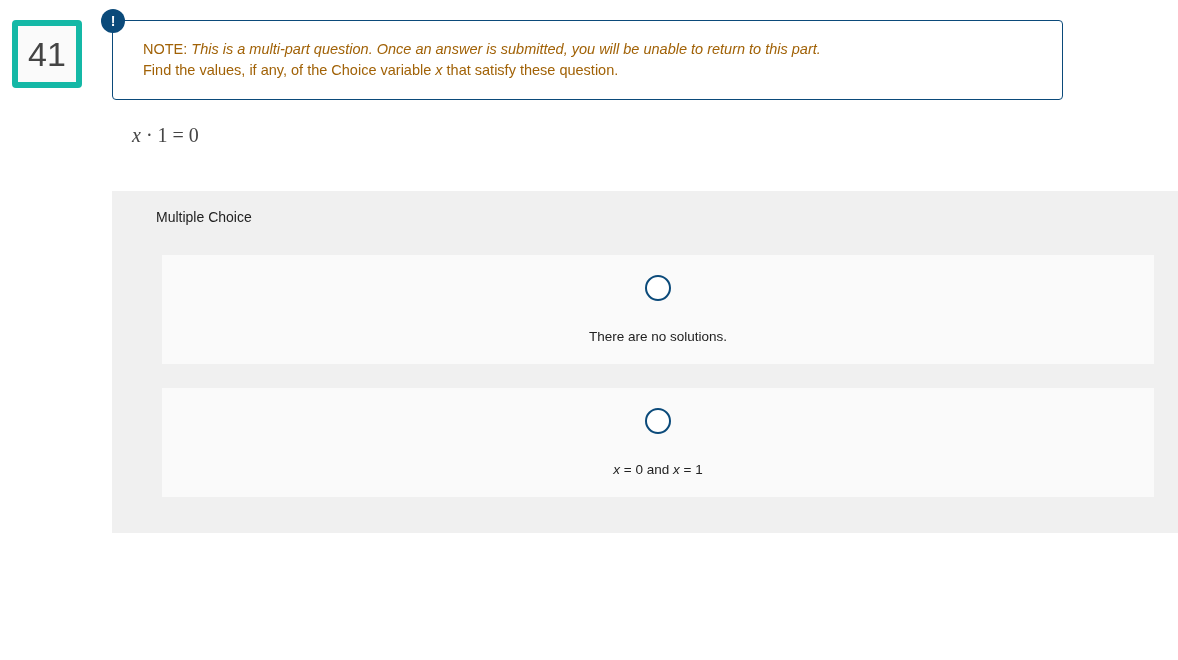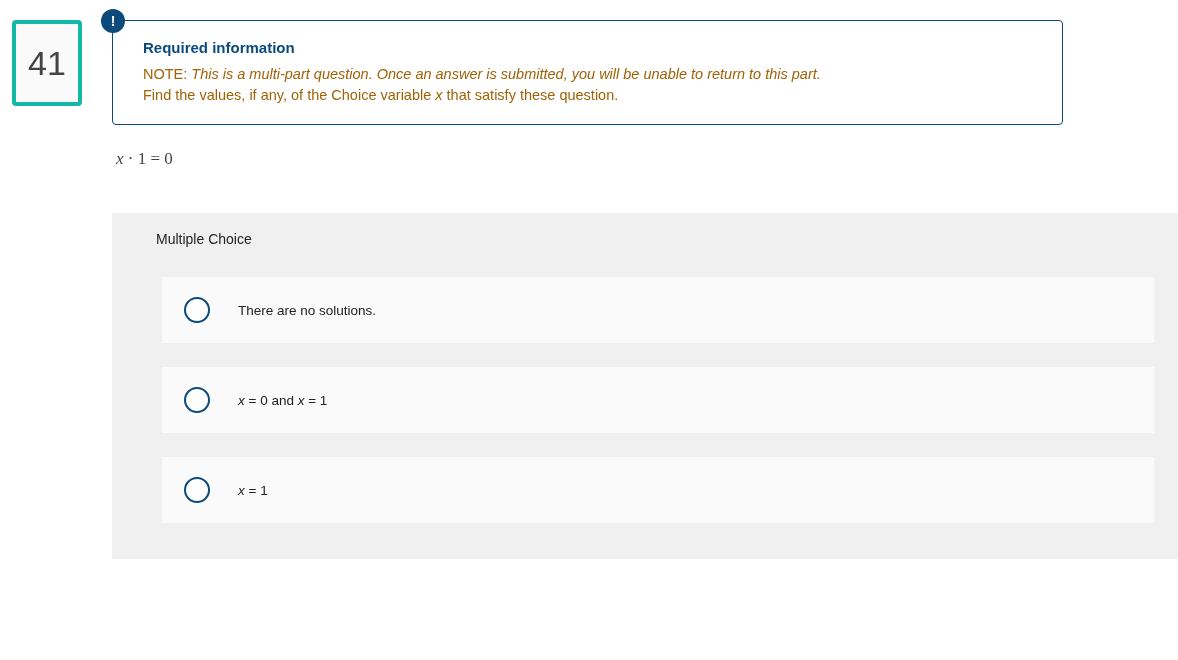--- a/index.html
+++ b/index.html
@@ -9,22 +9,22 @@
     color: #222;
     width: 1178px;
     padding: 10px 0 20px 0;
   }
   .wrap {
     display: flex;
     align-items: flex-start;
   }
   .qnum-box {
     width: 70px;
-    height: 86px;
-    border: 4px solid #14b8a6;
+    height: 68px;
+    border: 6px solid #14b8a6;
     border-radius: 4px;
     display: flex;
     align-items: center;
     justify-content: center;
     font-size: 34px;
     color: #444;
     margin: 10px 0 0 12px;
     background: #fafafa;
   }
   .main-col {
@@ -61,22 +61,22 @@
     font-size: 15px;
     margin-bottom: 8px;
   }
   .info-text {
     font-size: 14.5px;
     color: #a16207;
     line-height: 1.45;
   }
   .info-text .italic { font-style: italic; }
   .equation {
-    margin: 24px 0 0 4px;
-    font-size: 17px;
+    margin: 24px 0 0 20px;
+    font-size: 20px;
     color: #444;
     font-family: Georgia, "Times New Roman", serif;
   }
   .equation .x { font-style: italic; }
   .answers-area {
     margin-top: 44px;
     background: #f0f0f0;
   }
   .answers-header {
     padding: 18px 7px 18px 44px;
@@ -84,20 +84,21 @@
     color: #222;
   }
   .choice-list { padding: 12px 24px 12px 50px; }
   .choice {
     background: #fafafa;
     padding: 20px 22px;
     margin-bottom: 24px;
     display: flex;
     align-items: center;
     gap: 28px;
+    flex-direction: column;
   }
   .radio {
     width: 26px;
     height: 26px;
     border: 2px solid #0b4a7a;
     border-radius: 50%;
     flex-shrink: 0;
     cursor: pointer;
     background: #fff;
   }
@@ -109,21 +110,20 @@
 </style>
 </head>
 <body>
 
 <div class="wrap">
   <div class="qnum-box">41</div>
 
   <div class="main-col">
     <div class="info-box">
       <div class="alert-badge">!</div>
-      <div class="info-title">Required information</div>
       <div class="info-text">
         <span>NOTE:</span>
         <span class="italic">This is a multi-part question. Once an answer is submitted, you will be unable to return to this part.</span><br>
         <span>Find the values, if any, of the Choice variable </span><span class="italic">x</span><span> that satisfy these question.</span>
       </div>
     </div>
 
     <div class="equation">
       <span class="x">x</span><span> · 1 = 0</span>
     </div>
@@ -138,23 +138,17 @@
         </div>
 
 
         <div class="choice">
           <div class="radio"></div>
           <div class="choice-label">
             <span class="x">x</span><span> = 0 and </span><span class="x">x</span><span> = 1</span>
           </div>
         </div>
 
-        <div class="choice">
-          <div class="radio"></div>
-          <div class="choice-label">
-            <span class="x">x</span><span> = 1</span>
-          </div>
-        </div>
 
       </div>
     </div>
   </div>
 </div>
 
 </body></html>

